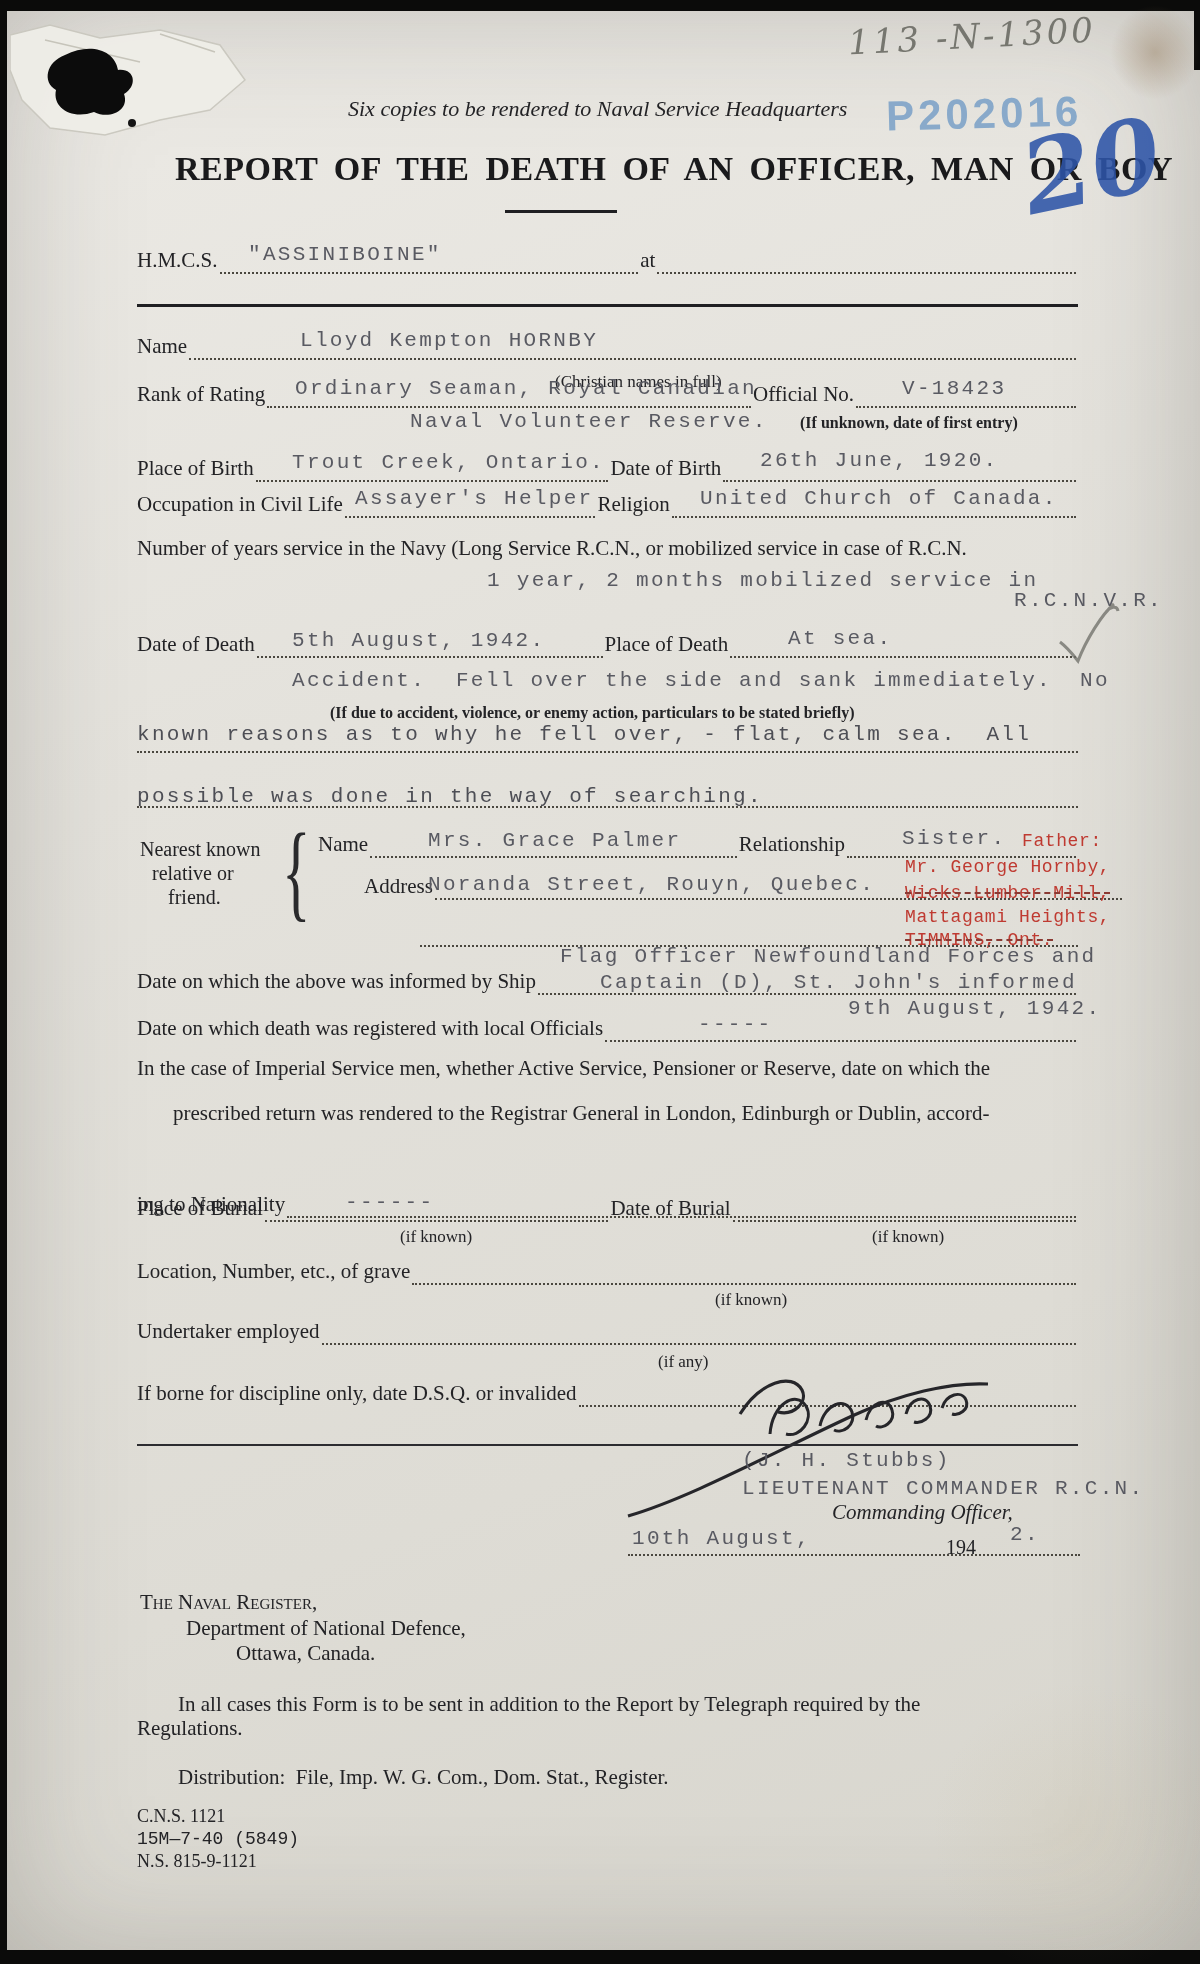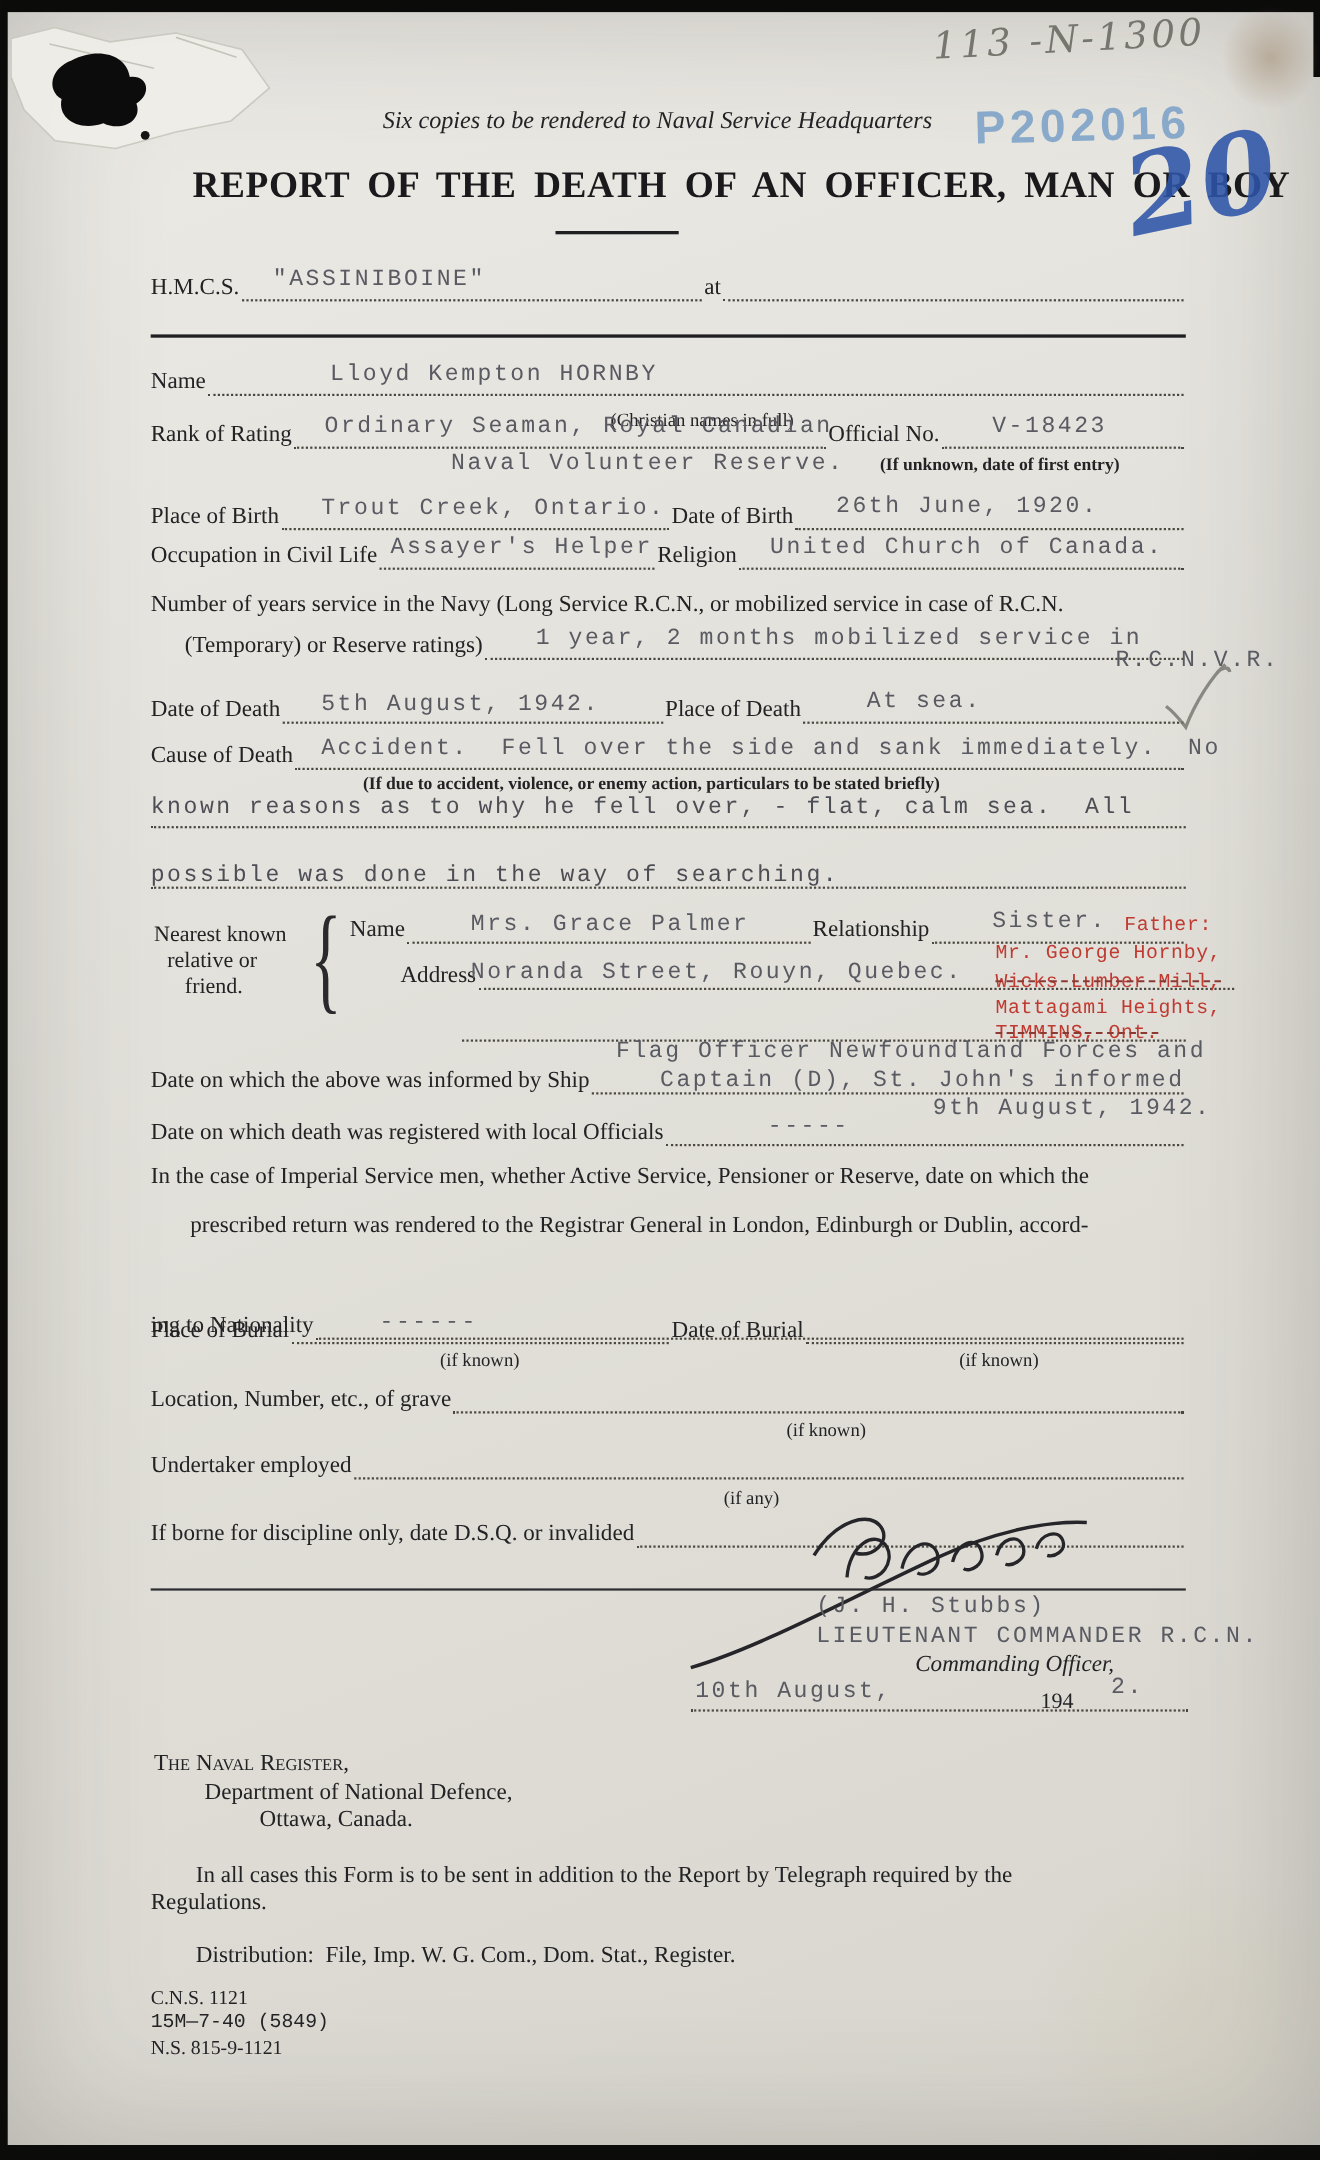--- a/index.html
+++ b/index.html
@@ -99,43 +99,35 @@
   <div class="row" style="left:137px;top:484px;width:941px;">
     <span class="lbl">Occupation in Civil Life</span>
     <span class="fill" style="flex:.62;"></span>
     <span class="lbl">Religion</span>
     <span class="fill"></span>
   </div>
   <div class="abs typed" style="left:355px;top:488px;">Assayer's Helper</div>
   <div class="abs typed" style="left:700px;top:488px;">United Church of Canada.</div>
 
   <div class="abs serif" style="left:137px;top:536px;">Number of years service in the Navy (Long Service R.C.N., or mobilized service in case of R.C.N.</div>
-  <div class="row" style="left:168px;top:566px;width:910px;">
-    <span class="lbl">(Temporary) or Reserve ratings)</span>
-    <span class="fill"></span>
-  </div>
   <div class="abs typed" style="left:487px;top:570px;">1 year, 2 months mobilized service in</div>
   <div class="abs typed" style="left:1014px;top:590px;">R.C.N.V.R.</div>
 
   <div class="row" style="left:137px;top:624px;width:941px;">
     <span class="lbl">Date of Death</span>
     <span class="fill"></span>
     <span class="lbl">Place of Death</span>
     <span class="fill"></span>
   </div>
   <div class="abs typed" style="left:292px;top:630px;">5th August, 1942.</div>
   <div class="abs typed" style="left:788px;top:628px;">At sea.</div>
   <svg class="abs" style="left:1050px;top:598px;" width="74" height="74" viewBox="0 0 74 74">
     <path d="M10,44 C18,50 24,58 28,63 C36,42 52,16 64,6 M56,14 C60,9 67,7 68,13" stroke="#73736d" stroke-width="3" fill="none" opacity=".8"></path>
   </svg>
 
-  <div class="row" style="left:137px;top:666px;width:941px;">
-    <span class="lbl">Cause of Death</span>
-    <span class="fill"></span>
-  </div>
   <div class="abs typed" style="left:292px;top:670px;">Accident.  Fell over the side and sank immediately.</div>
   <div class="abs typed" style="left:1080px;top:670px;">No</div>
   <div class="abs typed dk" style="left:137px;top:724px;">known reasons as to why he fell over, - flat, calm sea.  All</div>
   <div class="abs serif note" style="left:330px;top:704px;font-weight:bold;font-size:16px;">(If due to accident, violence, or enemy action, particulars to be stated briefly)</div>
   <div class="dotline" style="left:137px;top:751px;width:941px;"></div>
   <div class="abs typed dk" style="left:137px;top:786px;">possible was done in the way of searching.</div>
   <div class="dotline" style="left:137px;top:806px;width:941px;"></div>
 
   <div class="abs serif" style="left:140px;top:838px;font-size:20px;">Nearest known</div>
   <div class="abs serif" style="left:152px;top:862px;font-size:20px;">relative or</div>

